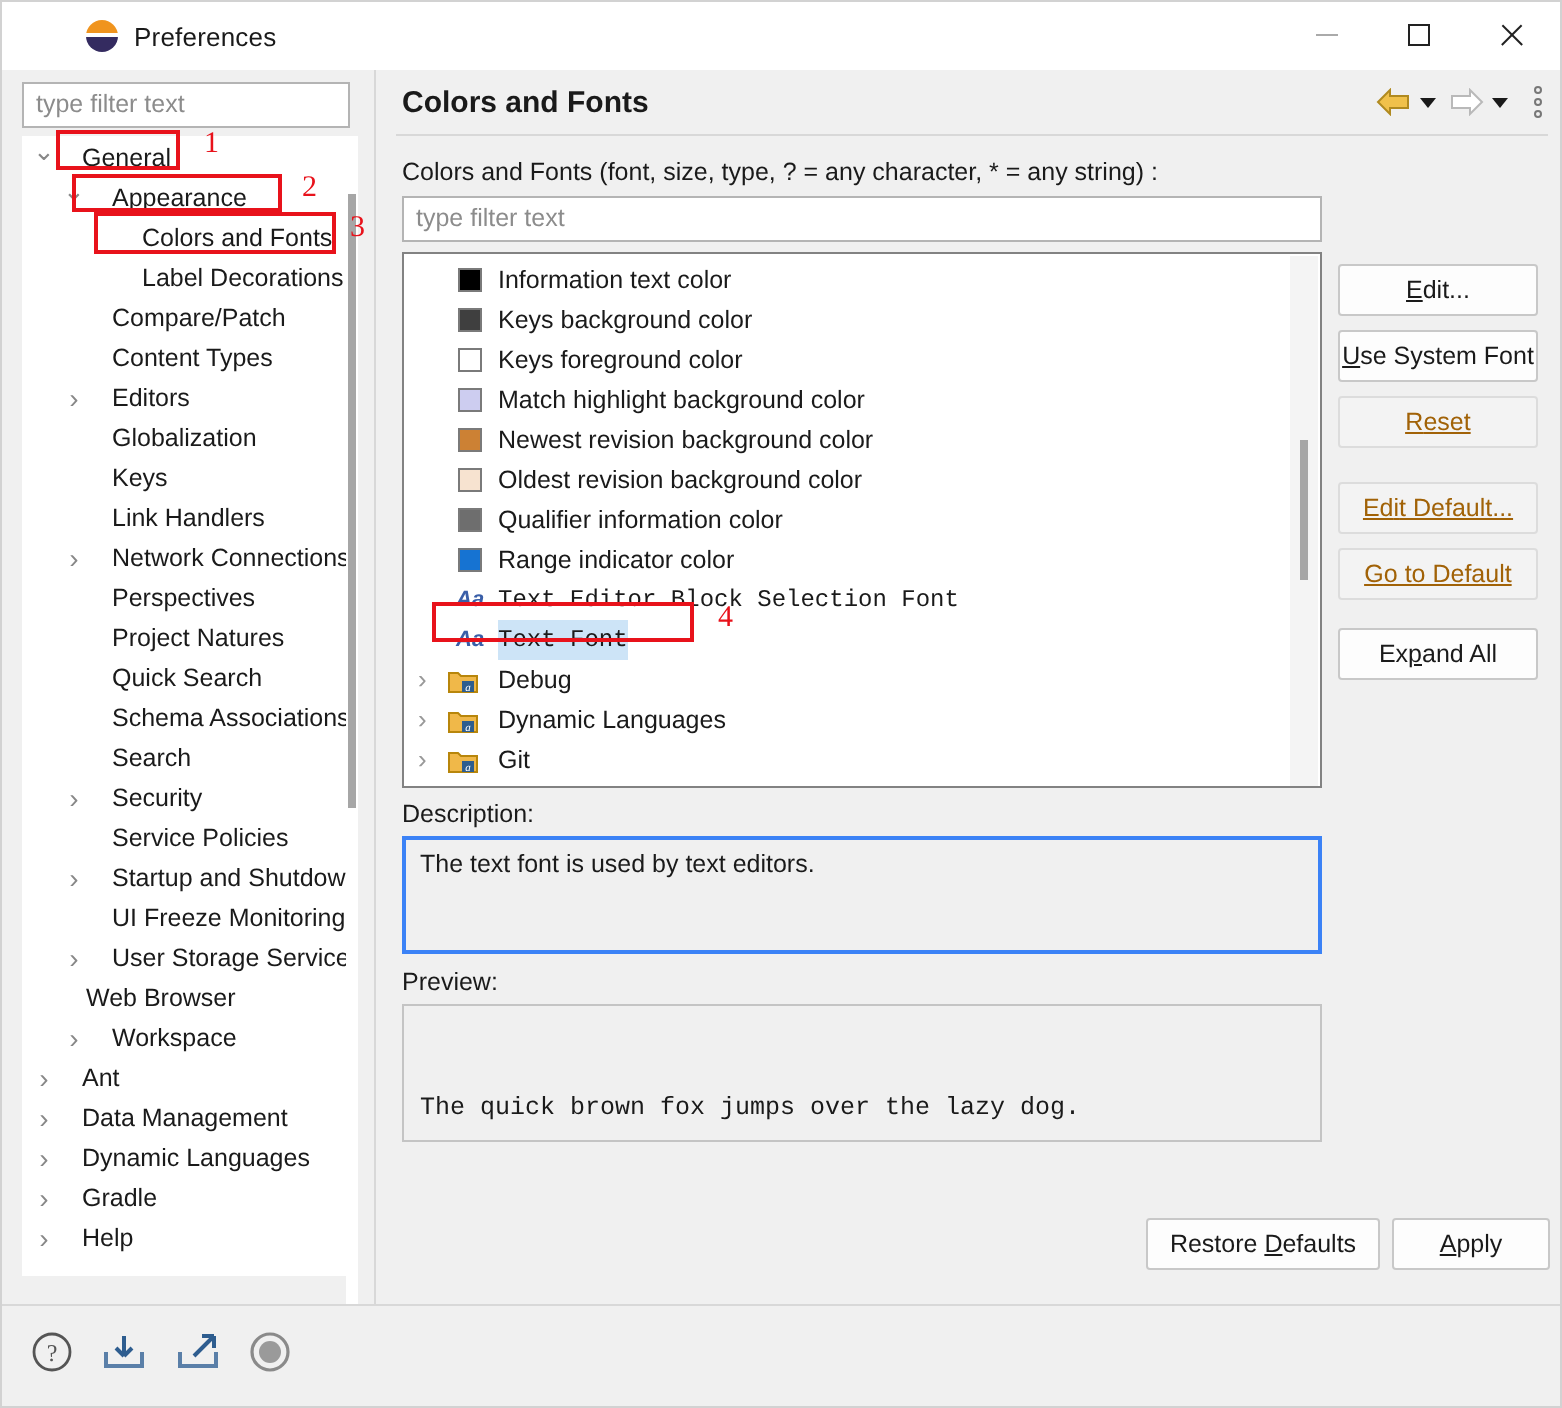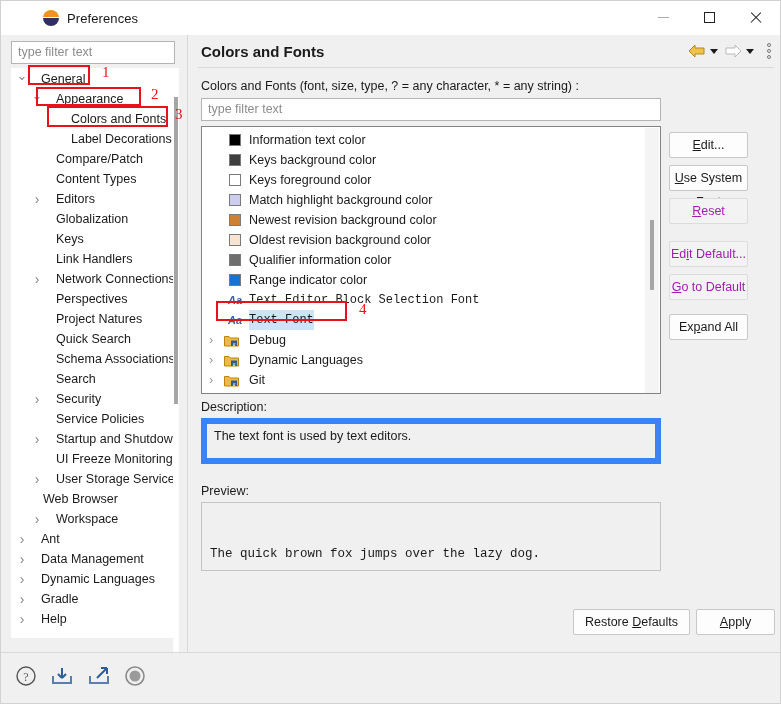--- a/index.html
+++ b/index.html
@@ -127,33 +127,33 @@
   .crow .clab { position: absolute; left: 47px; top: 0; }
   .crow.mono .clab { font-family: "Liberation Mono", monospace; font-size: 12px; }
   .crow .cexp { position: absolute; left: 7px; top: 0; width: 12px; color: #999; font-size: 13px; line-height: 20px; }
   .folder { position: absolute; left: 22px; top: 3px; width: 15px; height: 13px; }
   .crow.sel .clab { background: #cde4f7; }
   #cf-vscroll { position: absolute; right: 1px; top: 1px; width: 14px; height: 266px; background: #f4f4f4; }
   #cf-vthumb { position: absolute; left: 5px; top: 92px; width: 4px; height: 70px; background: #a6a6a6; }
 
   
   .sbtn {
-    position: absolute; left: 479px; width: 79px; height: 26px;
+    position: absolute; left: 479px; width: 100px; height: 26px;
     background: #fdfdfd; border: 1px solid #c8c8c8; border-radius: 2px;
     font-size: 12.5px; color: #1a1a1a; text-align: center; line-height: 24px;
     font-family: "Liberation Sans", sans-serif;
   }
-  .sbtn.dis { color: #a21caf; background: #f3f3f3; border-color: #dcdcdc; }
+  .sbtn.dis { color: #a16207; background: #f3f3f3; border-color: #dcdcdc; text-decoration: underline; }
   .u { text-decoration: underline; }
 
   
   #desc-label { position: absolute; left: 11px; top: 365px; font-size: 12.5px; color: #1a1a1a; }
   #desc-box {
-    position: absolute; left: 11px; top: 383px; width: 460px; height: 46px;
-    background: #f0f0f0; border: 6px solid #3b82f6;
+    position: absolute; left: 11px; top: 383px; width: 460px; height: 59px;
+    background: #f0f0f0; border: 2px solid #3b82f6;
     font-size: 12.5px; color: #1a1a1a; padding: 5px 7px;
   }
   #prev-label { position: absolute; left: 11px; top: 449px; font-size: 12.5px; color: #1a1a1a; }
   #prev-box {
     position: absolute; left: 11px; top: 467px; width: 460px; height: 69px;
     background: #f0f0f0; border: 1px solid #c4c4c4;
     font-family: "Liberation Mono", monospace; font-size: 12.5px; color: #1a1a1a;
     padding: 6px 8px; line-height: 18px; white-space: pre;
   }
 

